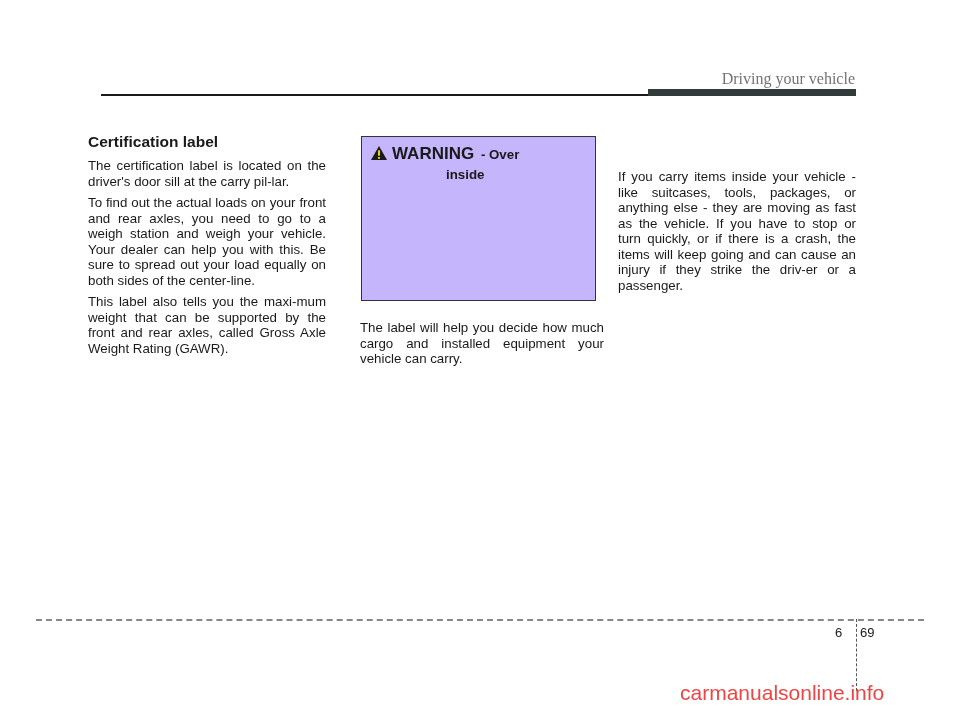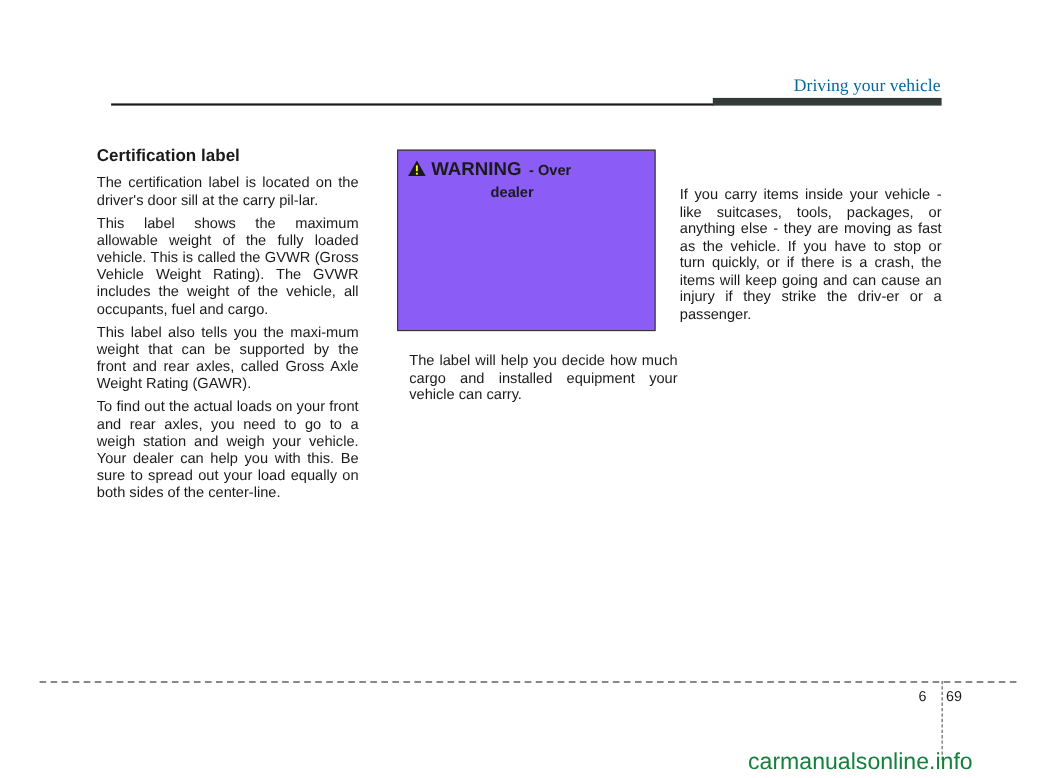--- a/index.html
+++ b/index.html
@@ -2,86 +2,85 @@
 <html><head>
 <meta charset="utf-8">
 <style>
   html, body { margin:0; padding:0; }
   body {
     width:960px; height:707px; position:relative; background:#ffffff;
     font-family:"Liberation Sans", sans-serif; color:#1a1a1a; overflow:hidden;
   }
   .header-title {
     position:absolute; top:70px; right:105px;
-    font-family:"Liberation Serif", serif; font-size:16px; color:#0369a1;
+    font-family:"Liberation Serif", serif; font-size:16px; color:#737373;
   }
   .rule-thin { position:absolute; left:101px; top:94px; width:548px; height:2px; background:#1a1a1a; }
   .rule-thick { position:absolute; left:648px; top:89px; width:208px; height:7px; background:#333a3a; }
 
   .col { position:absolute; font-size:13.3px; line-height:15.5px; text-align:justify; }
   .col p { margin:0 0 6px 0; }
   .col1 { left:88px; top:132px; width:238px; }
   .col1 h2 { margin:0 0 6px 0; font-size:15.5px; font-weight:bold; line-height:20px; }
-  .col2 { left:372px; top:320px; width:244px; }
+  .col2 { left:360px; top:320px; width:244px; }
   .col3 { left:618px; top:133px; width:238px;margin-top:36px; }
 
   .warning {
     position:absolute; left:361px; top:136px; width:235px; height:165px;
-    background:#8b5cf6; border:1px solid #333; box-sizing:border-box;
+    background:#c4b5fd; border:1px solid #333; box-sizing:border-box;
     padding:8px 8px 0 8px; font-weight:bold; font-size:13.3px; line-height:15.5px;
     text-align:justify;
   }
   .warn-head { display:flex; align-items:flex-start; margin-bottom:4px; }
   .warn-icon { width:18px; height:16px; margin-right:4px; margin-top:0px; }
   .warn-word { font-size:17px; line-height:18px; }
   .warn-sub { font-size:13.3px; line-height:16px; margin-left:3px; margin-top:2px; }
   .warn-sub2 { display:block; padding-left:76px; }
 
   .footer-rule {
     position:absolute; left:36px; top:619px; width:888px; height:0;
     border-top:2px dashed #888;
   }
   .footer-vrule {
     position:absolute; left:856px; top:619px; height:72px; width:0;
     border-left:1px dashed #555;
   }
   .page-chapter { position:absolute; left:835px; top:625px; font-size:13px; }
   .page-num { position:absolute; left:860px; top:625px; font-size:13px; }
   .watermark {
-    position:absolute; left:680px; top:681px; font-size:21px; color:#15803d;
+    position:absolute; left:680px; top:681px; font-size:21px; color:#ef4444;
   }
 </style>
 </head>
 <body>
 
 <div class="header-title">Driving your vehicle</div>
 <div class="rule-thin"></div>
 <div class="rule-thick"></div>
 
 <div class="col col1">
   <h2>Certification label</h2>
   <p>The certification label is located on the driver's door sill at the carry pil-lar.</p>
-  <p>This label shows the maximum allowable weight of the fully loaded vehicle. This is called the GVWR (Gross Vehicle Weight Rating). The GVWR includes the weight of the vehicle, all occupants, fuel and cargo.</p>
+  <p>To find out the actual loads on your front and rear axles, you need to go to a weigh station and weigh your vehicle. Your dealer can help you with this. Be sure to spread out your load equally on both sides of the center-line.</p>
   <p>This label also tells you the maxi-mum weight that can be supported by the front and rear axles, called Gross Axle Weight Rating (GAWR).</p>
-  <p>To find out the actual loads on your front and rear axles, you need to go to a weigh station and weigh your vehicle. Your dealer can help you with this. Be sure to spread out your load equally on both sides of the center-line.</p>
 </div>
 
 <div class="warning">
   <div class="warn-head">
     <svg class="warn-icon" viewBox="0 0 20 18">
       <polygon points="10,1 19,17 1,17" fill="#1a1a1a"></polygon>
       <rect x="9" y="6" width="2" height="6" fill="#fff200"></rect>
       <rect x="9" y="13.5" width="2" height="2" fill="#fff200"></rect>
     </svg>
     <div>
       <span class="warn-word">WARNING</span>
       <span class="warn-sub">- Over</span>
     </div>
   </div>
-  <span class="warn-sub2">dealer</span>
+  <span class="warn-sub2">inside</span>
 </div>
 
 <div class="col col2">
   <p>The label will help you decide how much cargo and installed equipment your vehicle can carry.</p>
 </div>
 
 <div class="col col3">
   <p>If you carry items inside your vehicle - like suitcases, tools, packages, or anything else - they are moving as fast as the vehicle. If you have to stop or turn quickly, or if there is a crash, the items will keep going and can cause an injury if they strike the driv-er or a passenger.</p>
 </div>
 

